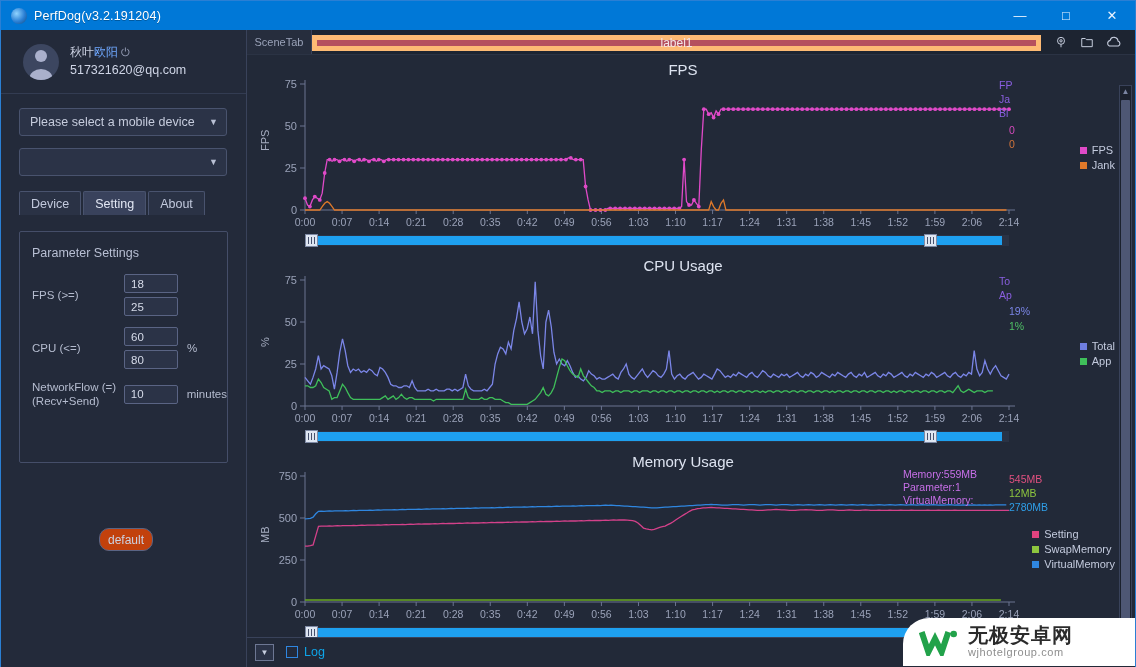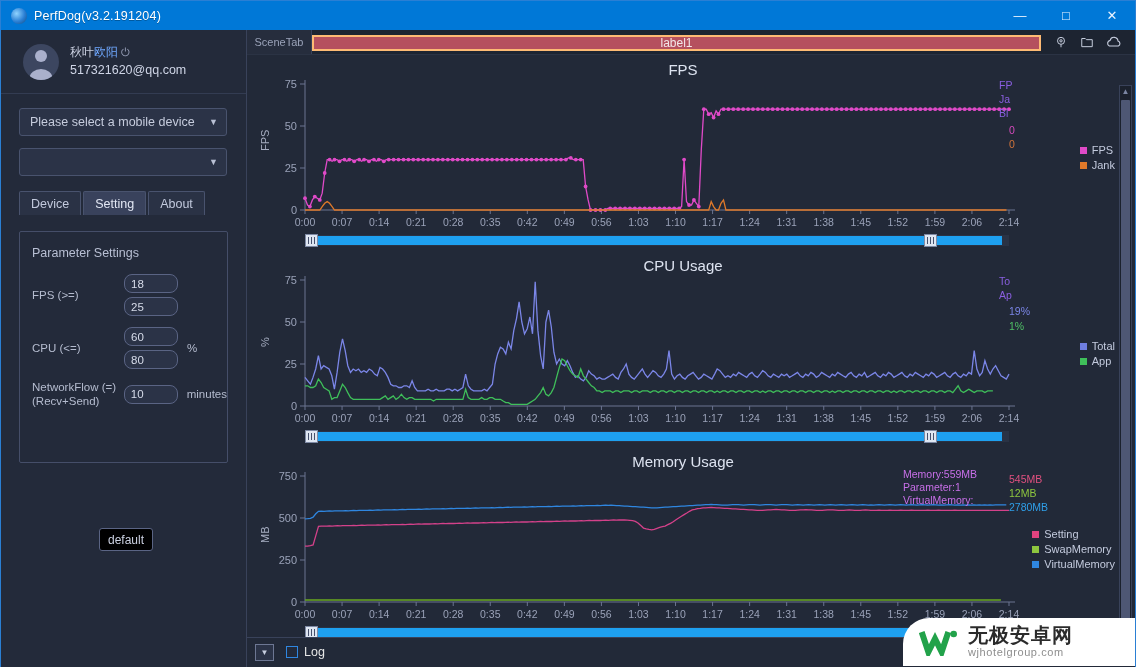--- a/index.html
+++ b/index.html
@@ -111,31 +111,31 @@
     position: relative;
   }
   #paramsPanel .ptitle {
     color: #b8bfd3; font-size: 12.5px; padding-left: 12px; margin-bottom: 14px;
   }
   .prow { display: flex; align-items: center; padding-left: 12px; margin-bottom: 6px; position: relative; }
   .plabel { color: #b5bccf; font-size: 11.5px; width: 92px; line-height: 1.25; }
   .pinput {
     width: 54px; height: 19px;
     background: #2b3347; border: 1px solid #5a6party;
-    border: 1px solid #5a6484; border-radius: 8px;
+    border: 1px solid #5a6484; border-radius: 2px;
     color: #d6dbe9; font-size: 11.5px;
     padding-left: 6px; display: flex; align-items: center;
   }
   .punit { color: #b5bccf; font-size: 11.5px; margin-left: 9px; }
   .stack { display: flex; flex-direction: column; gap: 4px; }
 
   #defaultbtn {
     position: absolute; left: 98px; top: 498px;
     width: 54px; height: 23px;
-    background: #000000; border: 1px solid #5a6484; border-radius: 3px;
+    background: #c2410c; border: 1px solid #5a6484; border-radius: 10px;
     color: #cbd1e2; font-size: 12px;
     display: flex; align-items: center; justify-content: center;
   }
 
   
   #main {
     position: absolute; top: 29px; left: 246px;
     width: 888px; height: 637px;
     background: #222938;
   }
@@ -152,21 +152,21 @@
     color: #9aa2b8; font-size: 11px;
     background: #262d3d;
     border-right: 1px solid #39415a;
   }
   #labelstrip {
     flex: 1;
     background: #b5505e;
     margin: 5px 0 3px 0;
     display: flex; align-items: center; justify-content: center;
     color: #f3e6e8; font-size: 12px;
-    border: 2px solid #fdba74;
+    border: 5px solid #fdba74;
   }
   #sceneicons {
     width: 94px; display: flex; align-items: center; justify-content: center; gap: 12px;
     background: #1d2431;
   }
   #sceneicons svg { display: block; }
 
   
   #charts {
     position: absolute; top: 26px; left: 0;
@@ -238,21 +238,21 @@
     display: flex; align-items: center; padding-left: 8px; gap: 12px;
   }
   #expandbtn {
     width: 19px; height: 17px;
     border: 1px solid #6d7793; background: #2b3347;
     display: flex; align-items: center; justify-content: center;
     color: #c8cfe0; font-size: 8px;
   }
   #logwrap { display: flex; align-items: center; gap: 6px; }
   #logbox { width: 12px; height: 12px; border: 1px solid #2f86e0; background: #232a3a; }
-  #loglabel { color: #e5e5e5; font-size: 12.5px; }
+  #loglabel { color: #0ea5e9; font-size: 12.5px; }
 
   
   #watermark {
     position: absolute; right: 0; bottom: 0;
     width: 232px; height: 48px;
     background: #ffffff;
     border-top-left-radius: 26px;
     display: flex; align-items: center; padding-left: 16px; gap: 9px;
   }
   #wmark-logo { width: 40px; height: 28px; flex: 0 0 auto; }

